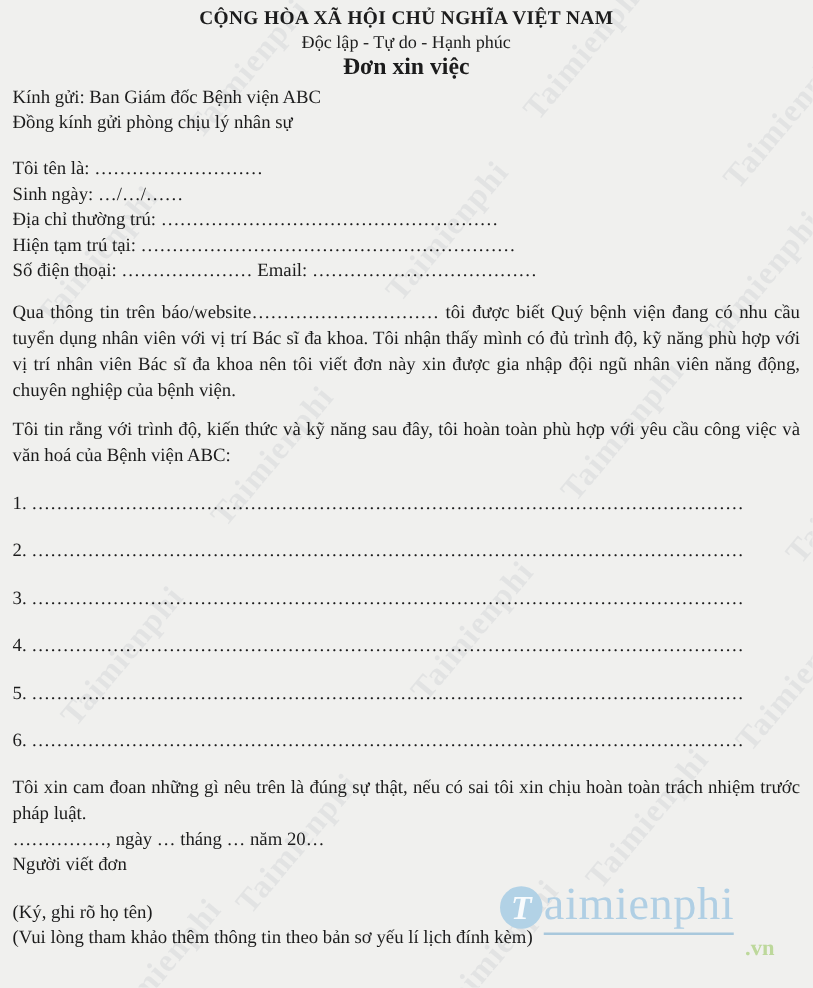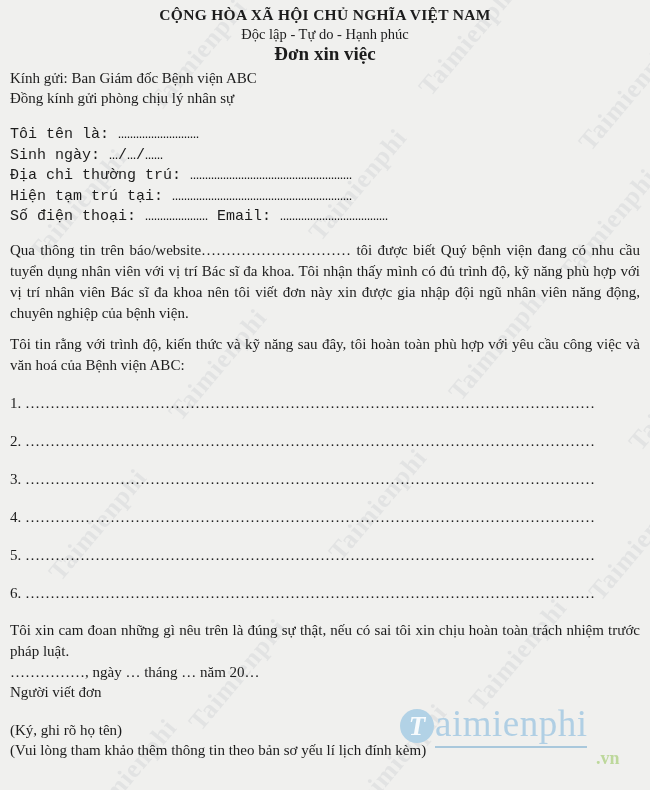--- a/index.html
+++ b/index.html
@@ -25,21 +25,21 @@
 
   
   .content { position: relative; padding: 5px 10px 0 10px; }
   .c { text-align: center; }
   .bold { font-weight: bold; }
   .nat-title { font-size: 15.5px; line-height: 20px; letter-spacing: 0.3px; }
   .motto { font-size: 14.5px; line-height: 18px; }
   .doc-title { font-size: 19px; line-height: 22px; }
   .recipients { margin-top: 3px; line-height: 20px; }
   .fields { margin-top: 17px; }
-  .fline { line-height: 20.6px; white-space: nowrap; overflow: hidden; font-family: Liberation Mono, monospace; }
+  .fline { line-height: 20.6px; white-space: nowrap; overflow: hidden; }
   .just { text-align: justify; line-height: 21px; margin: 12px 0 0 0; }
   .skills { margin-top: 10px; }
   .lline { margin-top: 17px; line-height: 21px; white-space: nowrap; overflow: hidden; }
   .commit { margin-top: 16px; }
   .thanks { margin-top: 12px; line-height: 20px; }
   .dateline, .signer { line-height: 20px; }
   .sign-note { margin-top: 18px; line-height: 20px; }
   .attach-note { line-height: 20px; }
 
   

